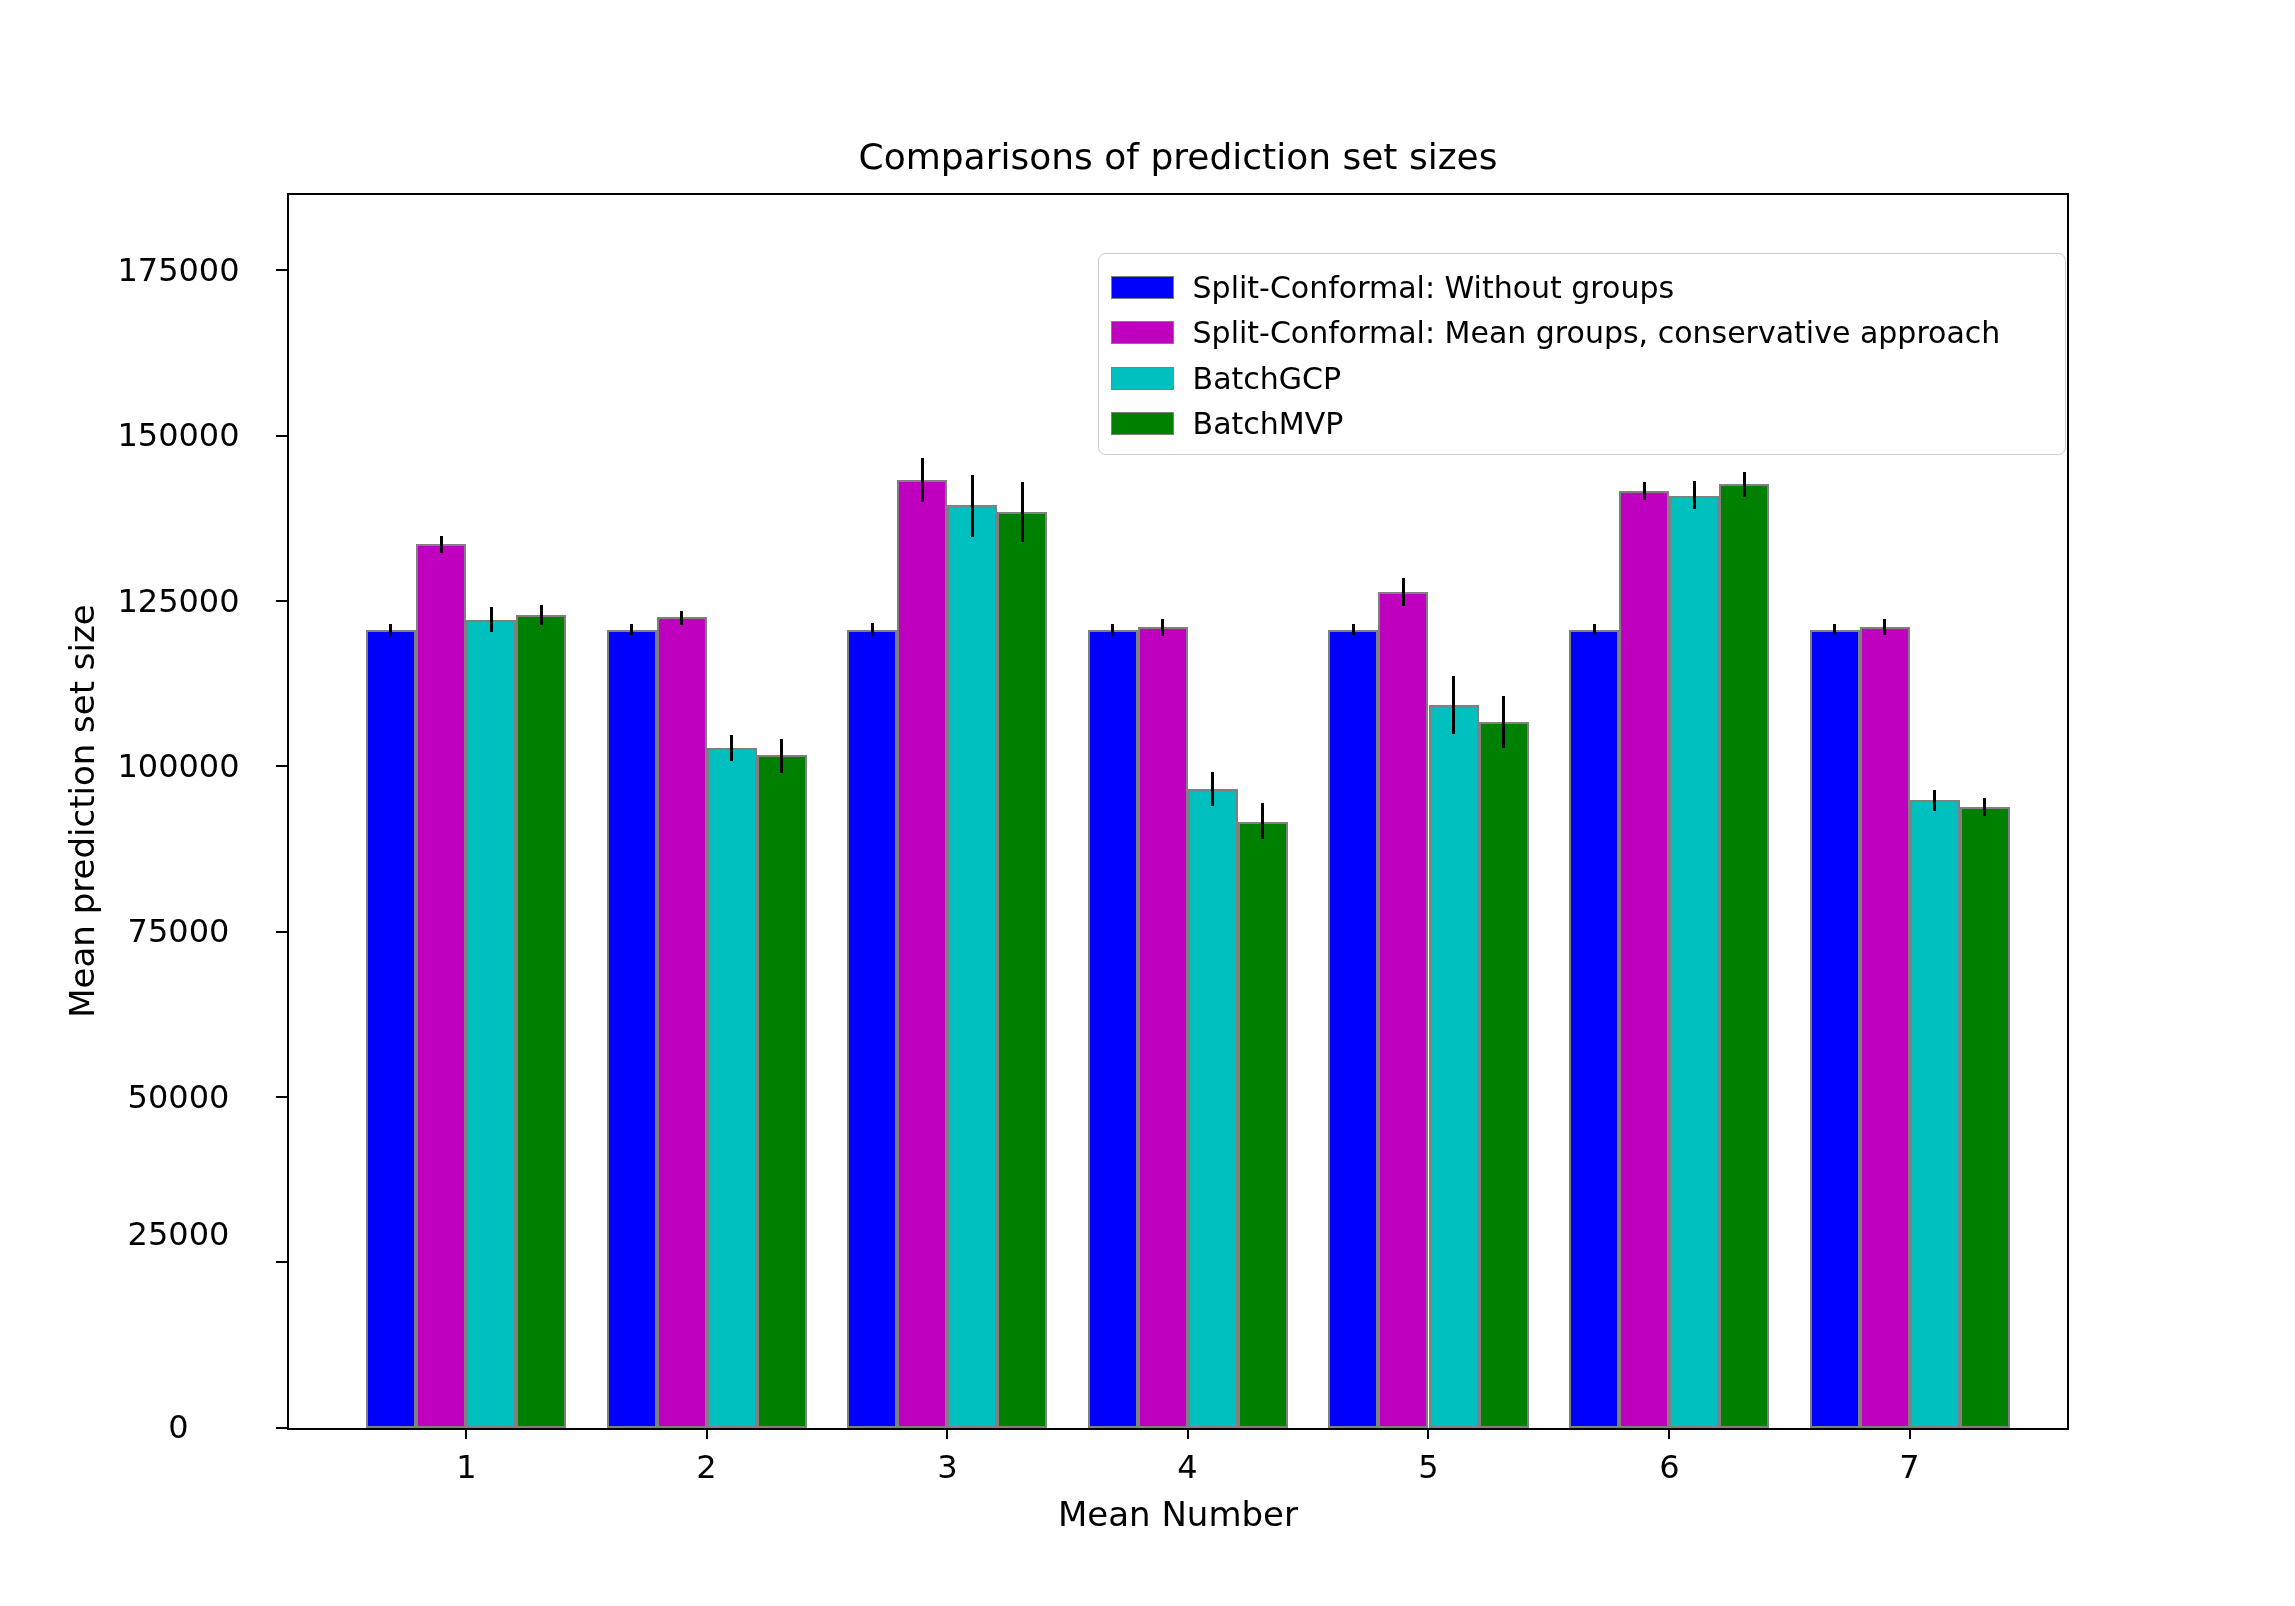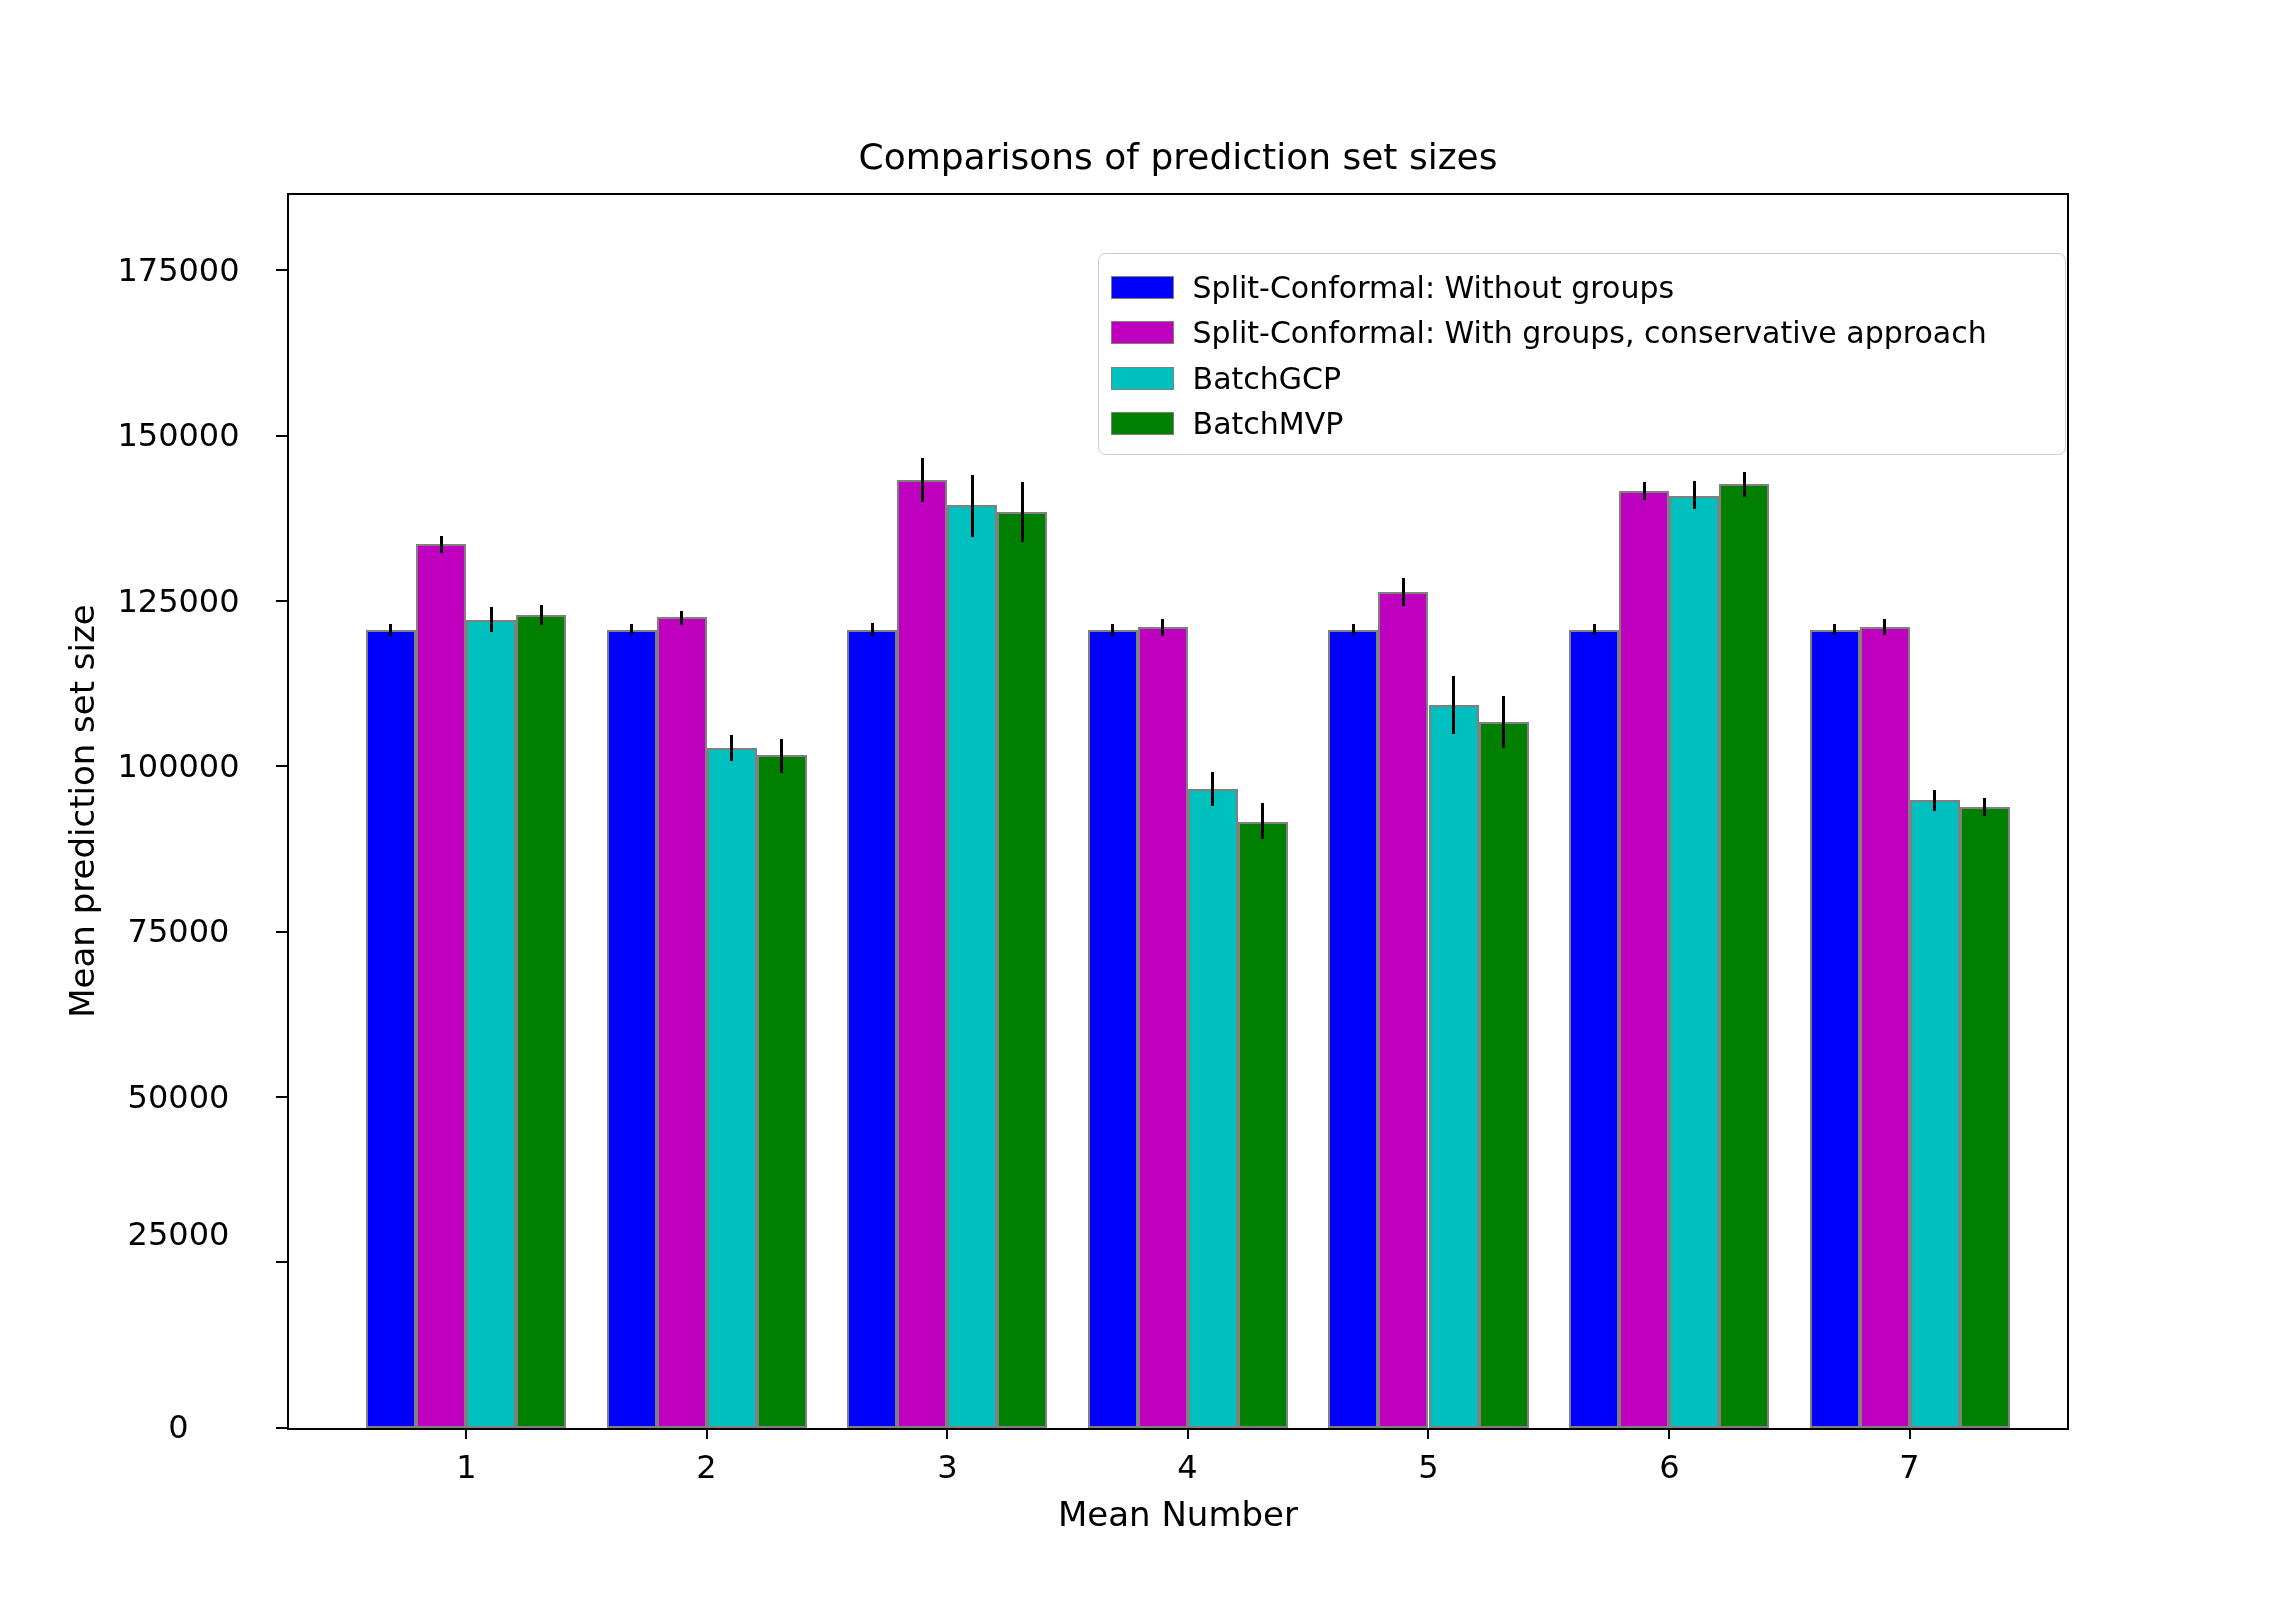--- a/index.html
+++ b/index.html
@@ -156,21 +156,21 @@
 
 <div class="x-axis-label">Mean Number</div>
 
 <div class="legend">
   <div class="legend-row">
     <span class="legend-swatch" style="background: rgb(0, 0, 255);"></span>
     <span class="legend-label">Split-Conformal: Without groups</span>
   </div>
   <div class="legend-row">
     <span class="legend-swatch" style="background: rgb(191, 0, 191);"></span>
-    <span class="legend-label">Split-Conformal: With groups, conservative approach</span>
+    <span class="legend-label">Split-Conformal: Mean groups, conservative approach</span>
   </div>
   <div class="legend-row">
     <span class="legend-swatch" style="background: rgb(0, 191, 191);"></span>
     <span class="legend-label">BatchGCP</span>
   </div>
   <div class="legend-row">
     <span class="legend-swatch" style="background: rgb(0, 128, 0);"></span>
     <span class="legend-label">BatchMVP</span>
   </div>
 </div>

